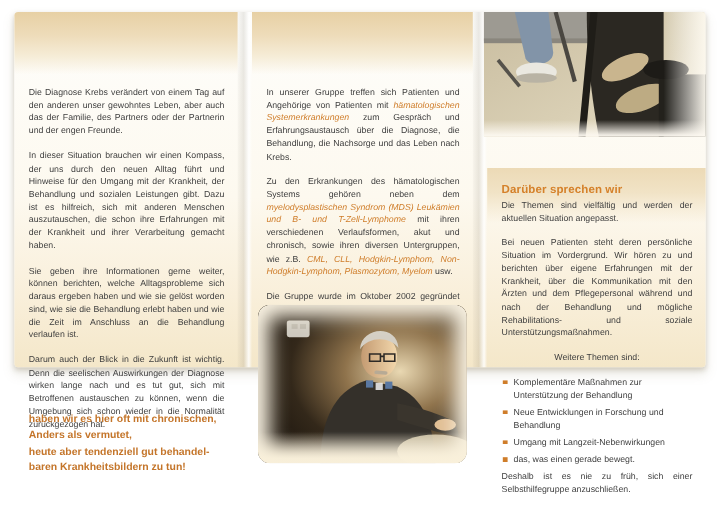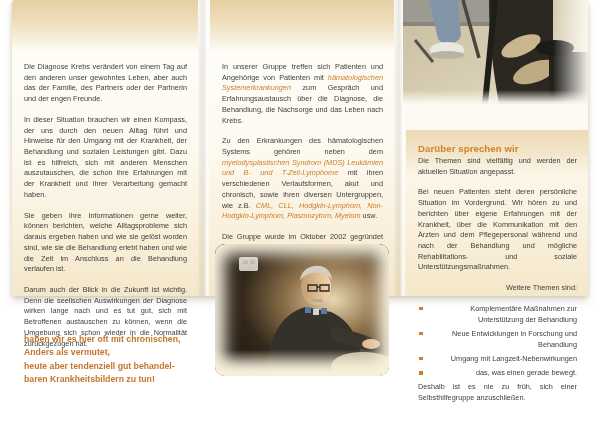--- a/index.html
+++ b/index.html
@@ -3,21 +3,21 @@
 <meta charset="utf-8">
 <style>
   html,body { margin:0; padding:0; }
   body {
     width:600px; height:430px;
     background:#ffffff;
     font-family:"Liberation Sans", sans-serif;
     position:relative; overflow:hidden;
   }
   .sheet {
-    position:absolute; left:12px; top:0; width:576px; height:296px;
+    position:absolute; left:12px; top:10px; width:576px; height:296px;
     border-radius:3px;
     background:linear-gradient(180deg,#fefefc 0%, #fdf9ef 52%, #f9efda 80%, #f4e7c9 100%);
     box-shadow:0 2px 4px rgba(140,125,95,.30), 0 5px 10px rgba(140,125,95,.18);
   }
   .panel { position:absolute; top:0; height:100%; }
   .panel-1 { left:0; width:186px; }
   .panel-2 { left:198px; width:184px; }
   .panel-3 { left:394px; width:182px; }
   .fold { position:absolute; top:0; height:100%; width:12px; }
   .fold-1 { left:186px; }
@@ -68,23 +68,23 @@
   .photo-top {
     position:absolute; left:-3px; right:0; top:0; height:104px;
     overflow:hidden; border-top-right-radius:3px;
   }
   .photo-top .botfade {
     position:absolute; left:0; right:0; bottom:0; height:14px;
     background:linear-gradient(180deg, rgba(252,248,240,0) 0%, rgba(252,248,240,.95) 90%);
     pointer-events:none;
   }
   .body-3 { top:156px; }
-  .list-intro { margin:0 0 5px 0; text-align:right; }
+  .list-intro { margin:0 0 5px 0; text-align:center; }
   .tlist { margin:0 0 0 0; padding:0; list-style:none; }
-  .tlist li { position:relative; padding-left:10px; margin-bottom:3.5px; text-align:right; }
+  .tlist li { position:relative; padding-left:10px; margin-bottom:3.5px; text-align:left; }
   .tlist li::before {
     content:""; position:absolute; left:1px; top:3px;
     width:3.5px; height:3.5px; background:#cf7d2a;
   }
   .general-intro { margin:7px 0 5px 0; text-align:left; }
   .closing { margin-top:6px; }
   svg { display:block; }
 </style>
 </head>
 <body>

